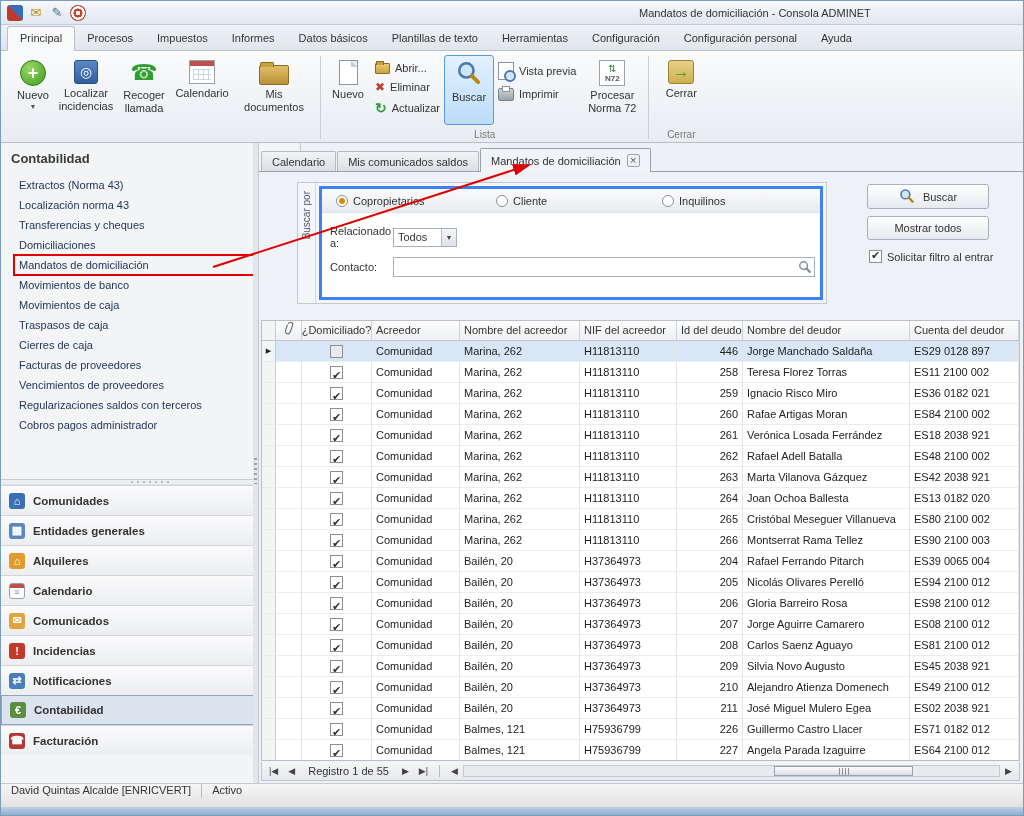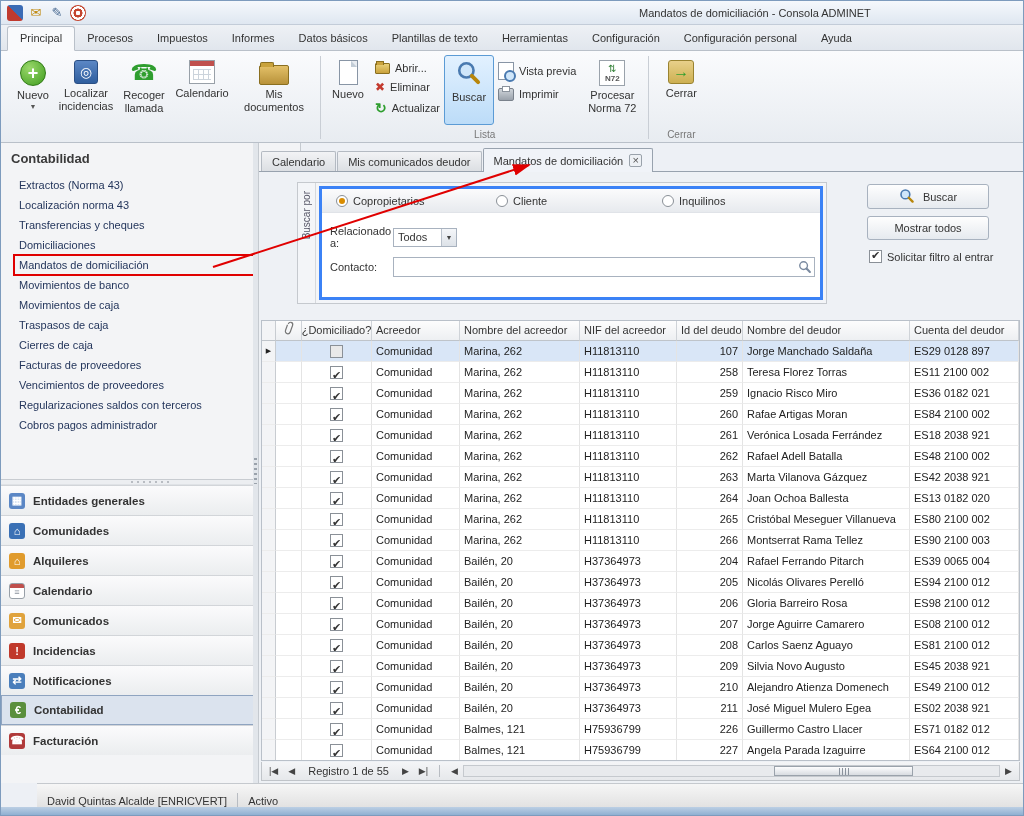--- a/index.html
+++ b/index.html
@@ -183,21 +183,21 @@
   .pager-label { font-size:11px; color:#333; padding:0 6px; }
   .psep { width:1px; height:12px; background:#b8bcc2; margin:0 4px; }
   .hscroll { flex:1; display:flex; align-items:center; gap:2px; }
   .track { flex:1; height:12px; background:#e8eaed; border:1px solid #c5c9ce; position:relative; }
   .thumb { position:absolute; left:58%; width:26%; top:0; bottom:0; background:linear-gradient(#fdfdfe,#d8dce1);
     border:1px solid #9aa2ab; display:flex; align-items:center; justify-content:center; cursor:grab; }
   .grip { width:10px; height:7px; background:repeating-linear-gradient(90deg,#8a929c 0 1px,transparent 1px 3px); }
 
   
   .statusbar { position:absolute; left:0; right:0; bottom:8px; height:24px; background:linear-gradient(#f6f6f6,#e2e2e2);
-    border-top:1px solid #c5c9ce; display:flex; align-items:flex-end; padding:0 10px; gap:10px; font-size:11px; color:#333;margin-left:36px; }
+    border-top:1px solid #c5c9ce; display:flex; align-items:flex-start; padding:0 10px; gap:10px; font-size:11px; color:#333; }
   .ssep { width:1px; height:14px; background:#b8bcc2; }
   .bottom-frame { position:absolute; left:0; right:0; bottom:0; height:8px; background:linear-gradient(#bccfe4,#8fb0d2); }
 
   .annotation { position:absolute; inset:0; width:1024px; height:816px; pointer-events:none; z-index:50; }
 </style>
 </head>
 <body>
 
 <div class="window">
 
@@ -323,26 +323,26 @@
         <div class="sb-item"><span>Facturas de proveedores</span></div>
         <div class="sb-item"><span>Vencimientos de proveedores</span></div>
         <div class="sb-item"><span>Regularizaciones saldos con terceros</span></div>
         <div class="sb-item"><span>Cobros pagos administrador</span></div>
       </div>
     <div class="sb-nav">
       <div class="sb-nav-grip"></div>
       <div>
 
       <div class="nav-item">
+          <span class="nav-icon ic-comunidades"></span>
+          <span class="nav-label">Comunidades</span>
+        </div>
+          <div class="nav-item">
           <span class="nav-icon ic-entidades"></span>
           <span class="nav-label">Entidades generales</span>
-        </div>
-          <div class="nav-item">
-          <span class="nav-icon ic-comunidades"></span>
-          <span class="nav-label">Comunidades</span>
         </div>
           <div class="nav-item">
           <span class="nav-icon ic-alquileres"></span>
           <span class="nav-label">Alquileres</span>
         </div>
           <div class="nav-item">
           <span class="nav-icon ic-calendario-nav"></span>
           <span class="nav-label">Calendario</span>
         </div>
           <div class="nav-item">
@@ -371,21 +371,21 @@
   <div class="vsplit"></div>
 
   <div class="content">
     <div class="doc-tabs">
 
     <div class="doc-tab">
         <span class="doc-tab-label">Calendario</span>
 
       </div>
         <div class="doc-tab">
-        <span class="doc-tab-label">Mis comunicados deudor</span>
+        <span class="doc-tab-label">Mis comunicados saldos</span>
 
       </div>
         <div class="doc-tab is-active">
         <span class="doc-tab-label">Mandatos de domiciliación</span>
         <span class="doc-tab-close">×</span>
       </div>
       </div>
     <div class="doc-body">
 
       <div class="filter-panel">
@@ -469,21 +469,21 @@
 
         <div class="grid-row is-selected">
             <div class="cell c-ind"></div>
             <div class="cell c-clip"></div>
             <div class="cell c-dom">
               <span class="checkbox"></span>
             </div>
             <div class="cell c-acr">Comunidad</div>
             <div class="cell c-nacr">Marina, 262</div>
             <div class="cell c-nif">H11813110</div>
-            <div class="cell c-id">107</div>
+            <div class="cell c-id">446</div>
             <div class="cell c-ndeu">Jorge Manchado Saldaña</div>
             <div class="cell c-cta">ES29 0128 897</div>
           </div>
             <div class="grid-row is-domiciliado">
             <div class="cell c-ind"></div>
             <div class="cell c-clip"></div>
             <div class="cell c-dom">
               <span class="checkbox"></span>
             </div>
             <div class="cell c-acr">Comunidad</div>

